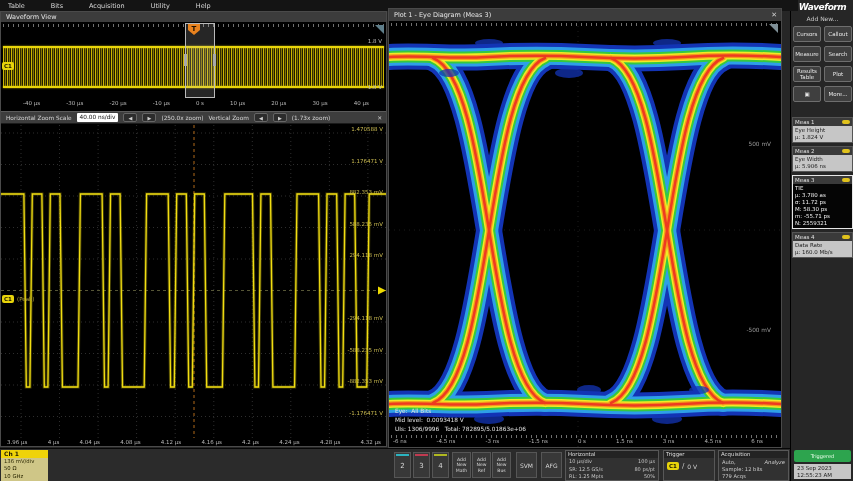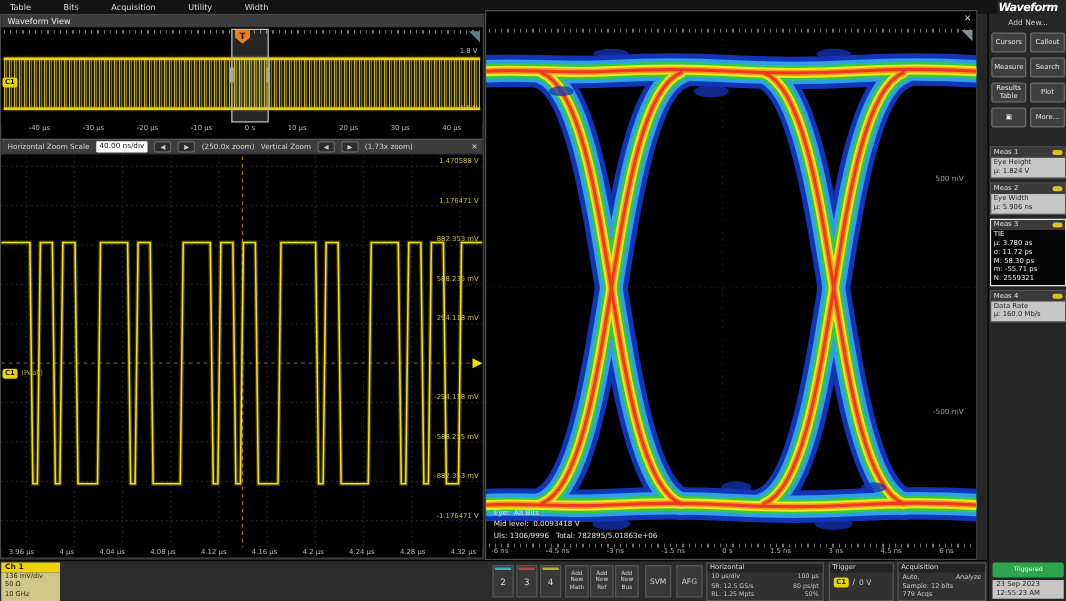--- a/index.html
+++ b/index.html
@@ -92,21 +92,21 @@
 <body>
 
 <div class="screen">
 
   <div class="menubar">
 
   <span>Table</span>
       <span>Bits</span>
       <span>Acquisition</span>
       <span>Utility</span>
-      <span>Width</span>
+      <span>Help</span>
     </div>
 
   <div class="win" style="left:0;top:11px;width:387px;height:436px;">
     <div class="titlebar">Waveform View</div>
 
     <div class="abs" style="left:0;top:10px;width:385px;height:77px;background:#000;">
       <div class="ruler" style="left:2px;top:2px;width:381px;"></div>
       <div class="ovband" style="left:2px;top:25px;width:381px;height:40px;"></div>
       <div class="ovedge" style="left:2px;top:24px;width:381px;"></div>
       <div class="ovedge" style="left:2px;top:64px;width:381px;"></div>
@@ -200,20 +200,21 @@
         <span class="axislbl">4.12 μs</span>
         <span class="axislbl">4.16 μs</span>
         <span class="axislbl">4.2 μs</span>
         <span class="axislbl">4.24 μs</span>
         <span class="axislbl">4.28 μs</span>
         <span class="axislbl">4.32 μs</span>
       </div>
   </div>
 
   <div class="win" style="left:388px;top:8px;width:394px;height:440px;z-index:2;">
+    <div class="titlebar" style="height:12px;line-height:12px;">Plot 1 - Eye Diagram (Meas 3)</div>
     <div class="closex" style="line-height:12px;">✕</div>
     <div class="ruler" style="left:2px;top:14px;width:388px;"></div>
     <div class="cornerglyph" style="right:3px;top:15px;"></div>
 
     <svg id="eye" class="abs" style="left:0;top:12px;" width="392" height="426">
         <line x1="0" y1="209" x2="392" y2="209" stroke="#1d1d1d" stroke-dasharray="1 4"></line>
         <line x1="189" y1="0" x2="189" y2="426" stroke="#1d1d1d" stroke-dasharray="1 4"></line>
         <g>
           <path d="M0,36 C30,34 60,38 98,36 S160,34 196,36 S260,38 294,36 S360,34 392,36" fill="none" stroke="#1334b5" stroke-width="26" stroke-linecap="round"></path>
           <path d="M0,383 C30,381 60,385 98,383 S160,381 196,383 S260,385 294,383 S360,381 392,383" fill="none" stroke="#1334b5" stroke-width="26" stroke-linecap="round"></path>

